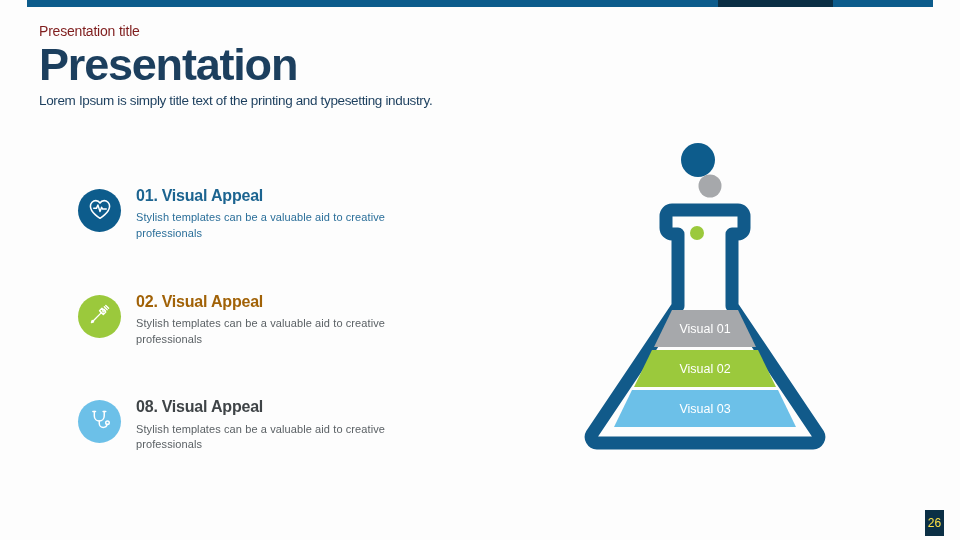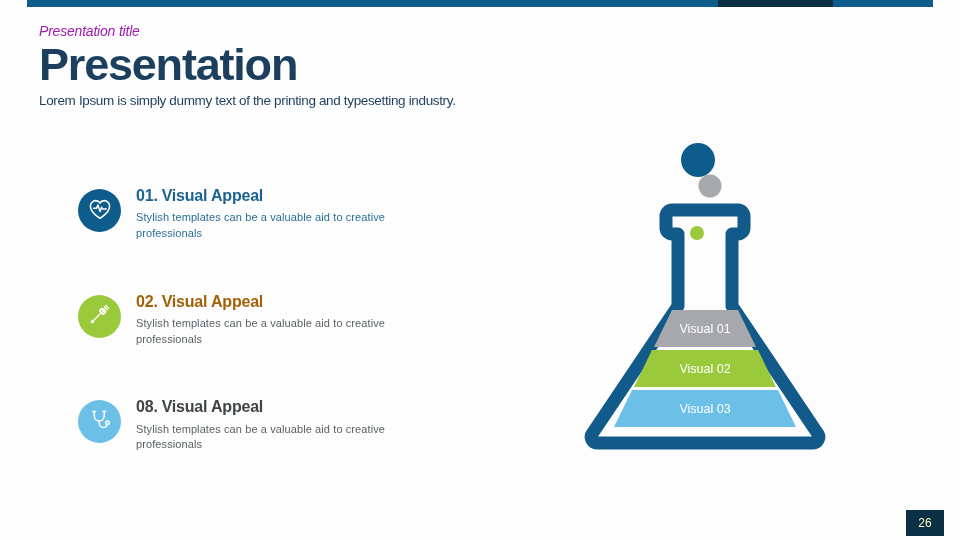--- a/index.html
+++ b/index.html
@@ -38,25 +38,24 @@
 
   
   .header {
     position: absolute;
     left: 39px;
     top: 24px;
     width: 700px;
   }
   .eyebrow {
     font-size: 14px;
-    color: #a21caf;
+    color: #7f1d1d;
     letter-spacing: -0.2px;
     line-height: 1.1;
     margin: 0 0 2px 0;
-    font-style: italic;
   }
   .title {
     font-size: 45px;
     font-weight: bold;
     color: #1c3f5e;
     letter-spacing: -1.2px;
     line-height: 1.05;
     margin: 0 0 2px 0;
   }
   .subtitle {
@@ -120,42 +119,42 @@
     width: 300px;
     height: 330px;
   }
   .flask-svg { display: block; }
 
   
   .page-badge {
     position: absolute;
     right: 16px;
     bottom: 4px;
-    width: 38px;
+    width: 19px;
     height: 26px;
     background: #0b2f45;
-    color: #fef9c3;
+    color: #fde047;
     font-size: 12px;
     display: flex;
     align-items: center;
     justify-content: center;
   }
 </style>
 </head>
 <body>
 
 <div class="slide">
 
   <div class="topbar"></div>
   <div class="topbar-dark"></div>
 
   <div class="header">
     <p class="eyebrow">Presentation title</p>
     <h1 class="title">Presentation</h1>
-    <p class="subtitle">Lorem Ipsum is simply dummy text of the printing and typesetting industry.</p>
+    <p class="subtitle">Lorem Ipsum is simply title text of the printing and typesetting industry.</p>
   </div>
 
   <div class="items">
 
     <div class="item">
       <div class="icon-circle" style="background:#0d5c8c;">
         <span>
           <svg width="26" height="26" viewBox="0 0 32 32" fill="none">
             <path d="M16 27.5C16 27.5 4.2 20.4 4.2 12.6c0-4.0 3.1-6.9 6.7-6.9 2.3 0 4.1 1.2 5.1 2.9 1.0-1.7 2.8-2.9 5.1-2.9 3.6 0 6.7 2.9 6.7 6.9C27.8 20.4 16 27.5 16 27.5z" stroke="#ffffff" stroke-width="1.9" stroke-linejoin="round" fill="none"></path>
             <path d="M8.3 15.2h3.3l1.8-4.2 2.6 8.0 2.0-5.1 1.3 2.2h4.4" stroke="#ffffff" stroke-width="1.8" stroke-linecap="round" stroke-linejoin="round" fill="none"></path>

